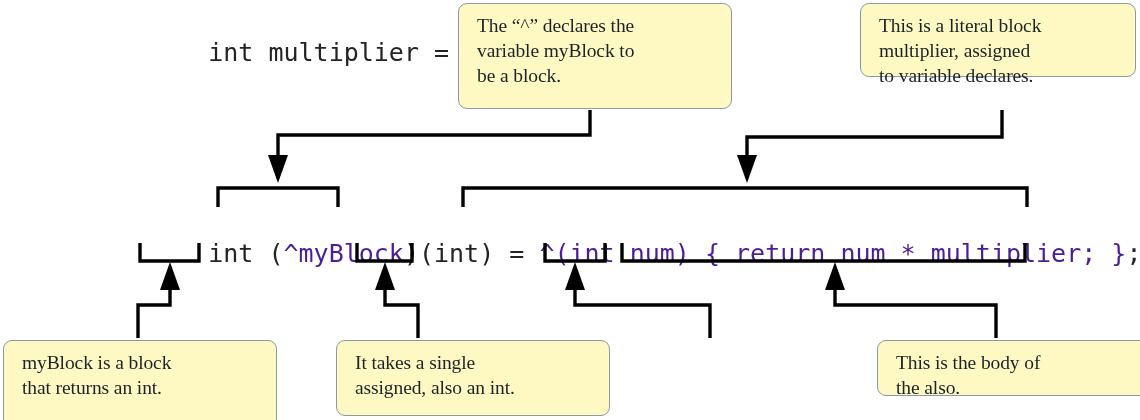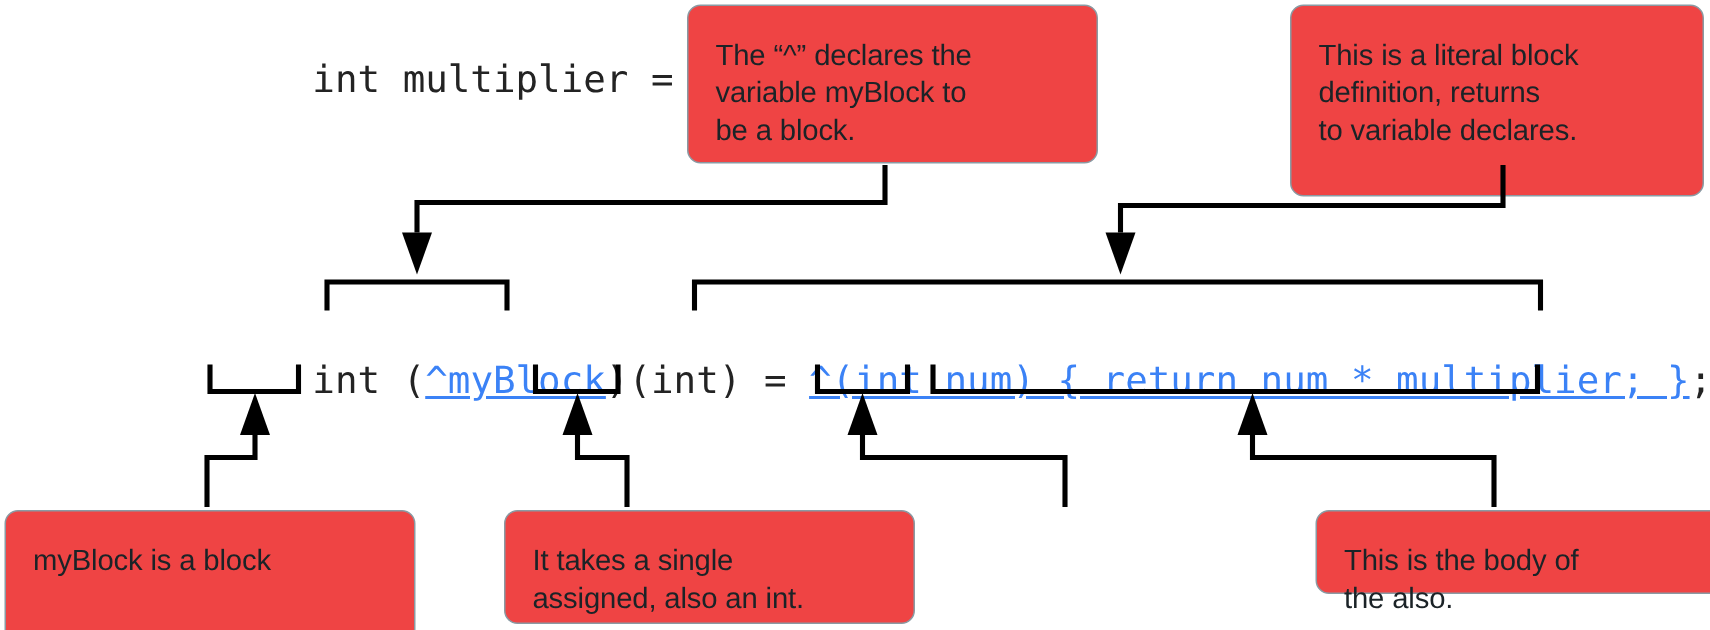--- a/index.html
+++ b/index.html
@@ -8,41 +8,42 @@
     background:#ffffff;
     font-family:"Liberation Sans",sans-serif;
     overflow:hidden;
   }
   #stage{position:relative;width:1140px;height:420px;}
 
   
   .callout{
     position:absolute;
     box-sizing:border-box;
-    background:#ef4444;
+    background:#fef9c3;
     border:1px solid #8a9aa3;
     border-radius:9px;
     color:#1b2327;
     font-size:19.5px;
     line-height:25px;
-    padding:21px 0 9px 18px;
+    padding:9px 0 9px 18px;
     letter-spacing:-0.1px;
+    font-family:Liberation Serif, serif;
   }
   .callout span{display:block;white-space:pre;}
 
   
   .codeline{
     position:absolute;
     font-family:"DejaVu Sans Mono","Liberation Mono",monospace;
     font-size:25px;
     line-height:30px;
     white-space:pre;
     color:#232323;
   }
-  .red{color:#3b82f6;text-decoration:underline;}
+  .red{color:#4c1d95;}
 
   
   #wires{position:absolute;left:0;top:0;width:1140px;height:420px;}
 </style>
 </head>
 <body>
 
 <div id="stage">
 
   <div class="codeline" style="left:148px;top:8px;">
@@ -52,28 +53,29 @@
   <div class="codeline" style="left:148px;top:209px;">
     <span>int (</span><span class="red">^myBlock</span><span>)(int) = </span><span class="red">^(int num) { return num * multiplier; }</span><span>;</span>
   </div>
 
   <div class="callout" style="left:458px;top:3px;width:274px;height:106px;">
     <span>The “^” declares the</span>
     <span>variable myBlock to</span>
     <span>be a block.</span>
   </div>
 
-  <div class="callout" style="left:860px;top:3px;width:276px;height:128px;">
+  <div class="callout" style="left:860px;top:3px;width:276px;height:74px;">
     <span>This is a literal block</span>
-    <span>definition, returns</span>
+    <span>multiplier, assigned</span>
     <span>to variable declares.</span>
   </div>
 
   <div class="callout" style="left:3px;top:340px;width:274px;height:100px;">
     <span>myBlock is a block</span>
+    <span>that returns an int.</span>
   </div>
 
   <div class="callout" style="left:288px;top:340px;width:274px;height:76px;margin-left:48px;">
     <span>It takes a single</span>
     <span>assigned, also an int.</span>
   </div>
 
 
   <div class="callout" style="left:860px;top:340px;width:276px;height:56px;margin-left:17px;">
     <span>This is the body of</span>

